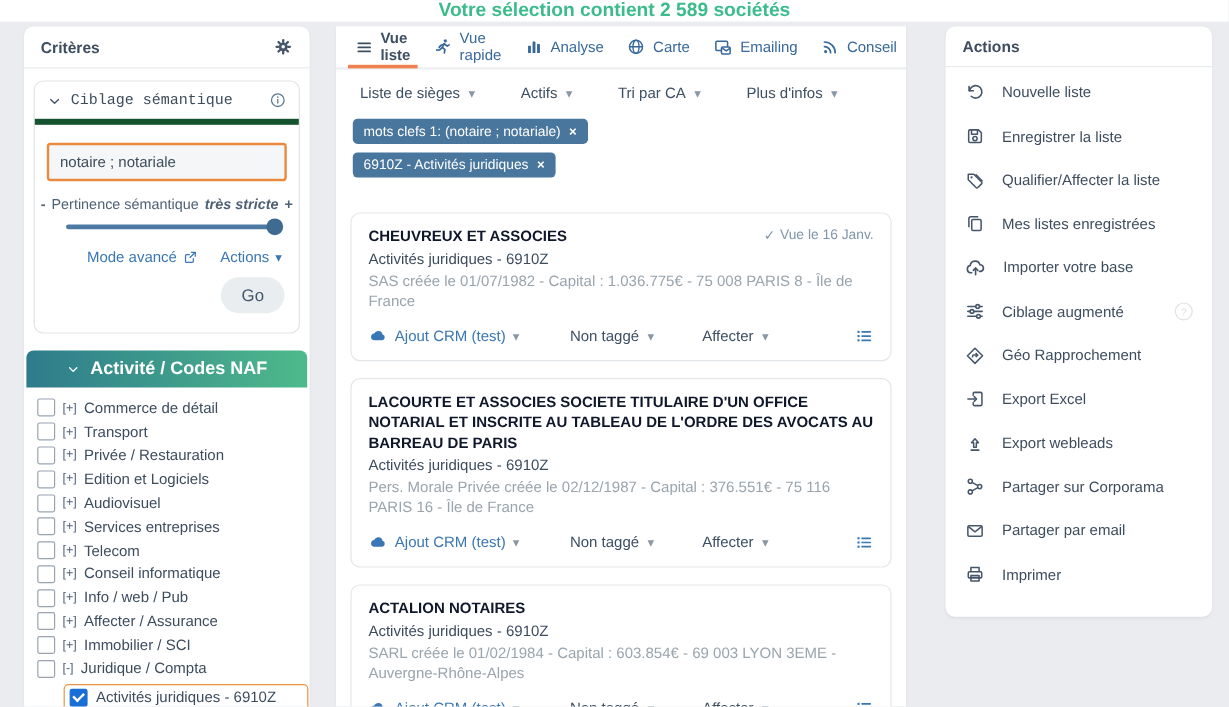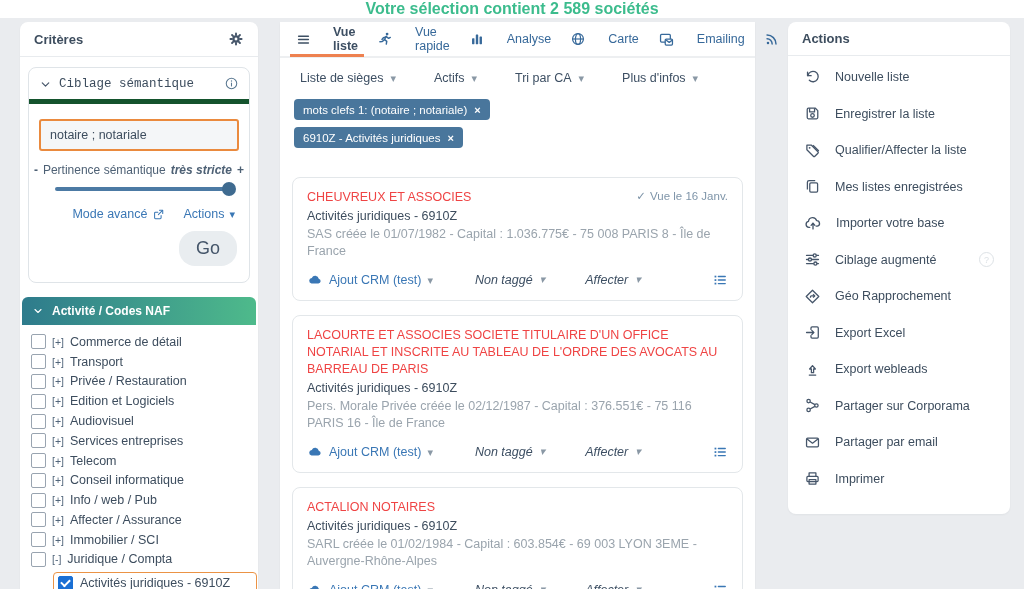--- a/index.html
+++ b/index.html
@@ -21,55 +21,55 @@
   .rel-row{display:flex;align-items:center;justify-content:center;gap:5px;margin-top:12px;font-size:12px;color:#4e6175;}
   .rel-val{font-style:italic;font-weight:bold;}
   .pm{font-weight:bold;color:#4e6175;}
   .slider{position:relative;height:4px;background:#4c7aa4;border-radius:2px;margin:10px 16px 0 26px;}
   .knob{position:absolute;right:-3px;top:-5px;width:14px;height:14px;border-radius:50%;background:#3f6b90;}
   .links-row{display:flex;justify-content:flex-end;align-items:center;gap:18px;margin:16px 14px 0;font-size:12.5px;color:#3a77b5;}
   .lnk{display:inline-flex;align-items:center;gap:5px;color:#3a77b5;}
   .caret{color:#3a77b5;font-size:11px;}
   .caret.gray{color:#8a98a5;}
   .go-row{display:flex;justify-content:flex-end;margin:10px 12px 12px;}
-  .go-btn{background:#e9edf0;border:none;border-radius:16px;padding:7px 17px;font-size:18px;color:#45566a;
+  .go-btn{background:#e9edf0;border:none;border-radius:16px;padding:7px 17px;font-size:14px;color:#45566a;
           font-family:"Liberation Sans",sans-serif;}
   .naf-head{margin:14px 2px 0;border-radius:6px 6px 0 0;padding:7px 10px;display:flex;align-items:center;gap:8px;
-            background:linear-gradient(90deg,#2e7b8c,#4eba8b);color:#fff;font-size:12px;font-weight:bold;}
+            background:linear-gradient(90deg,#2e7b8c,#4eba8b);color:#fff;font-size:15px;font-weight:bold;justify-content:center;}
   .naf-list{padding:7px 0 6px 11px;}
   .nafrow{display:flex;align-items:center;gap:6px;padding:2.4px 0;font-size:12.5px;color:#3d4d5e;}
   .nafrow.child{margin-left:22px;}
   .exp{font-size:10.5px;color:#51657a;}
   .cb{position:relative;width:13px;height:13px;border:1.5px solid #99a4b0;border-radius:2px;background:#fff;flex:0 0 auto;}
   .cb.on{background:#1a6fd4;border-color:#1a6fd4;}
   .cb.on::after{content:"";position:absolute;left:2px;top:2.5px;width:7px;height:4px;
                 border-left:2px solid #fff;border-bottom:2px solid #fff;transform:rotate(-45deg);}
   .hl{display:flex;align-items:center;gap:7px;border:1.6px solid #eb9345;border-radius:4px;padding:3px 26px 3px 4px;}
   
   .mid{position:absolute;left:280px;top:22px;width:475px;height:567px;background:#fff;box-shadow:0 1px 2px rgba(40,50,60,.05);}
   .tabs{display:flex;align-items:center;gap:15px;height:34px;padding:0 14px;border-bottom:2px solid #edeff1;}
-  .tab{display:flex;align-items:center;gap:22px;font-size:12.5px;color:#37699a;height:32px;position:relative;padding:0 2px;}
+  .tab{display:flex;align-items:center;gap:6px;font-size:12.5px;color:#37699a;height:32px;position:relative;padding:0 2px;}
   .tab.active{color:#3d4f63;font-weight:bold;}
   .tab.active::after{content:"";position:absolute;left:-4px;right:-4px;bottom:-2px;height:3px;background:#ee8150;}
   .filters{display:flex;align-items:center;gap:38px;padding:13px 20px 4px;}
   .filt{display:flex;align-items:center;gap:7px;font-size:12.5px;color:#3d4f63;}
   .chips{padding:10px 14px 0;}
   .chip{display:inline-flex;align-items:center;gap:7px;background:#49769c;color:#fff;font-size:11.5px;
         border-radius:4px;padding:4.5px 9px;margin-bottom:7px;}
   .chip-x{color:#fff;font-size:11px;font-weight:bold;}
   .cards{padding:22px 12px 0;}
   .ccard{border:1px solid #e3e7ea;border-radius:8px;padding:11px 14px 12px;margin-bottom:14px;background:#fff;}
   .crow1{display:flex;justify-content:space-between;align-items:flex-start;gap:10px;}
-  .cname{font-size:12.5px;font-weight:normal;color:#ef4444;line-height:17px;}
+  .cname{font-size:12.5px;font-weight:bold;color:#0f172a;line-height:17px;}
   .viewed{display:flex;align-items:center;gap:4px;font-size:11.5px;color:#7f95a9;white-space:nowrap;}
   .cact{font-size:12.5px;color:#3d4d5e;margin-top:3px;}
   .cdet{font-size:12.5px;color:#9aa4ad;margin-top:3px;line-height:17px;}
   .cbtns{display:flex;align-items:center;margin-top:12px;}
   .crm{display:flex;align-items:center;gap:6px;color:#3a77b5;font-size:12.5px;}
-  .drop{display:flex;align-items:flex-start;gap:7px;color:#3d4f63;font-size:12.5px;font-style:italic;}
+  .drop{display:flex;align-items:flex-end;gap:7px;color:#3d4f63;font-size:12.5px;}
   .sp1{width:42px;}.sp2{width:40px;}
   .lico{margin-left:auto;color:#3a77b5;}
   
   .right{position:absolute;left:788px;top:22px;width:222px;height:492px;}
   .act-items{padding:3px 16px 0;}
   .arow{display:flex;align-items:center;gap:14px;height:36.5px;font-size:12.5px;color:#3d4d5e;}
   .aicn{color:#46566a;flex:0 0 auto;display:inline-flex;}
   .help{margin-left:auto;width:13px;height:13px;border:1.3px solid #dde2e6;border-radius:50%;color:#dde2e6;
         font-size:9px;display:flex;align-items:center;justify-content:center;}
   svg{display:block;}

